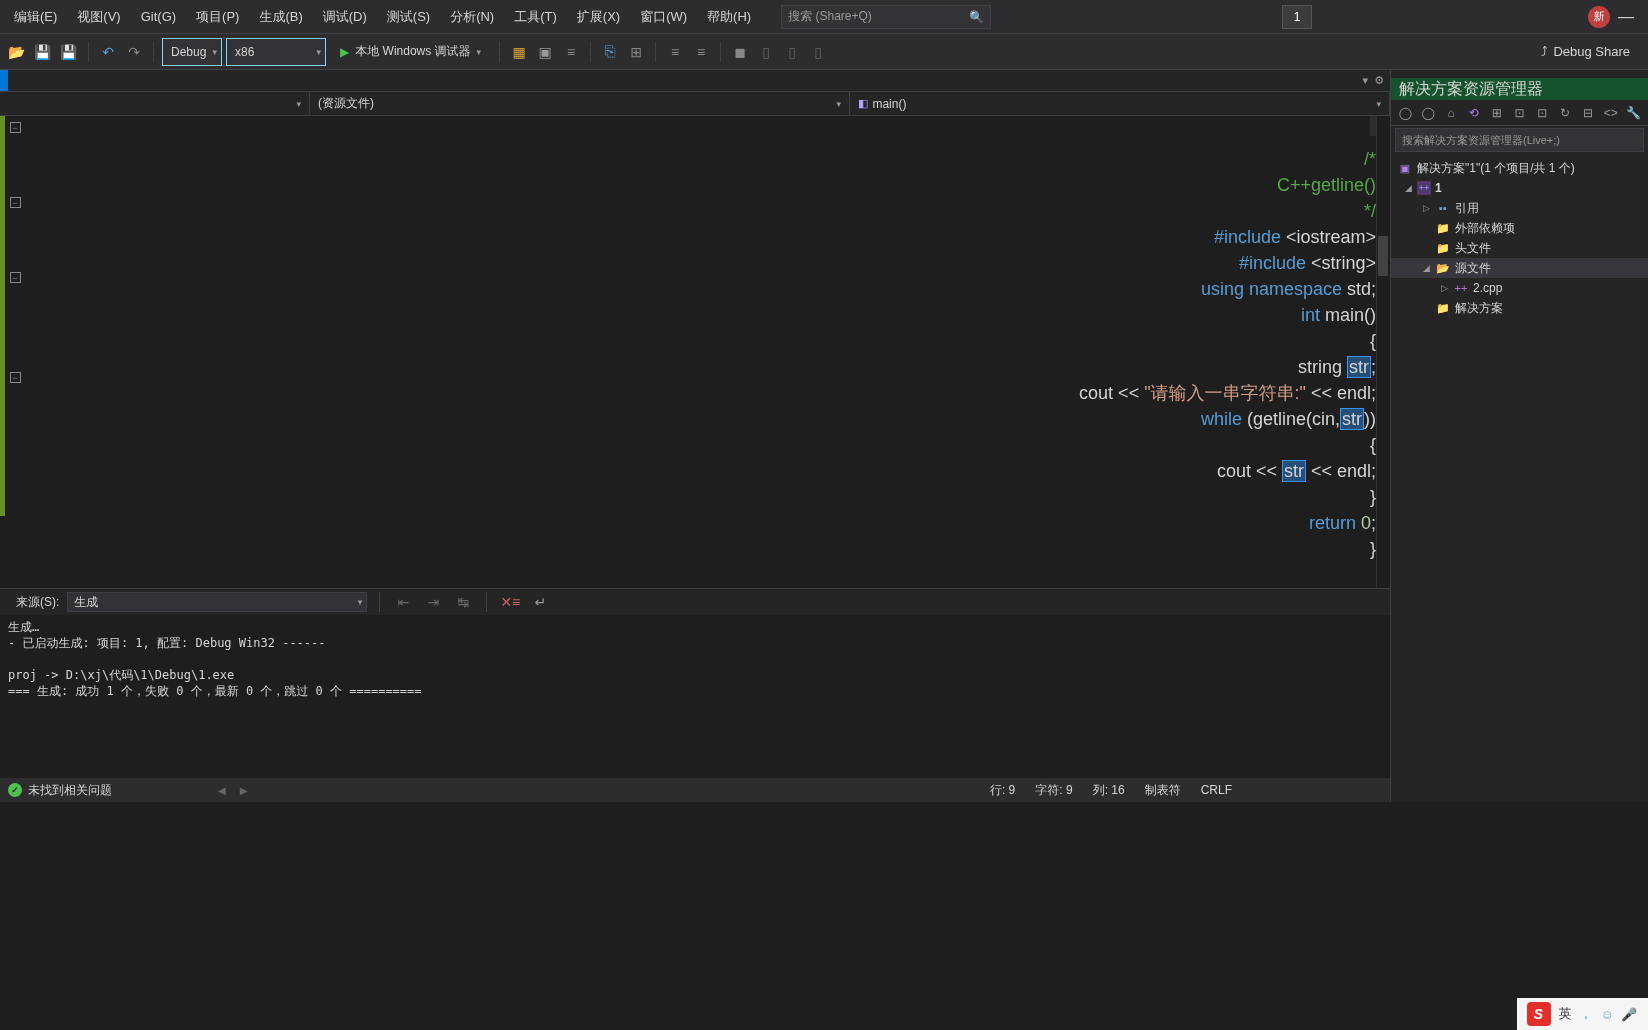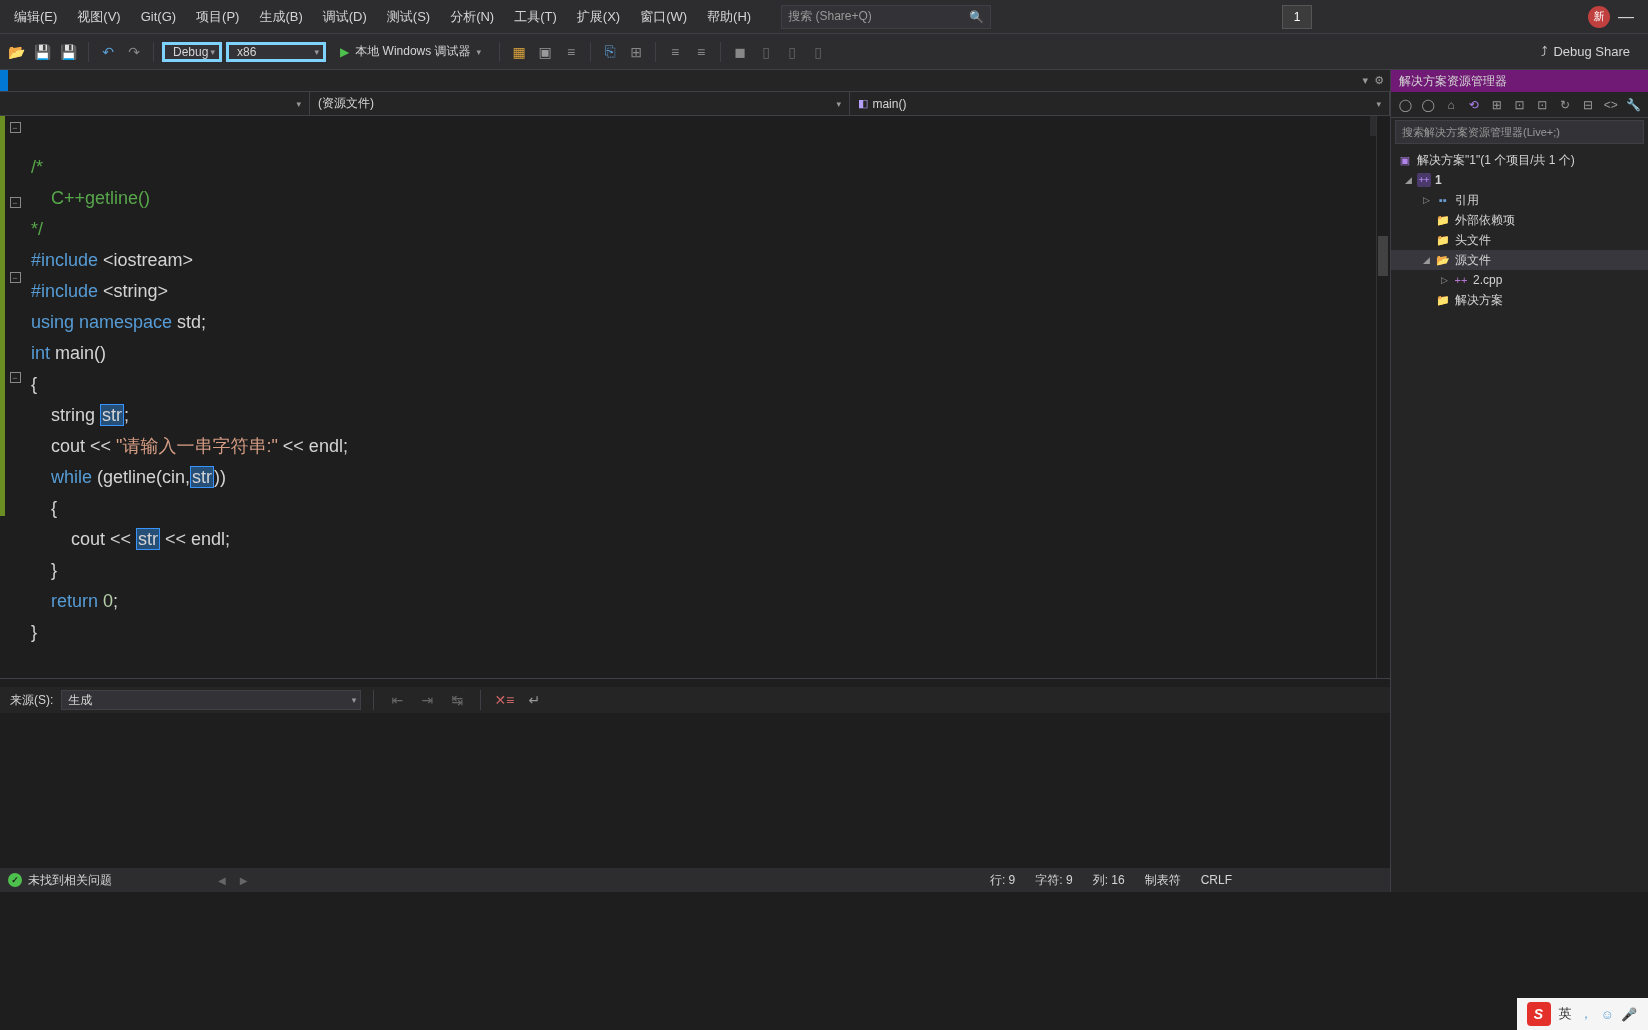--- a/index.html
+++ b/index.html
@@ -11,21 +11,21 @@
 .search-box { margin-left: 20px; width: 210px; height: 24px; background: #333337; border: 1px solid #3f3f46; display: flex; align-items: center; padding: 0 6px; color: #999; font-size: 12px; }
 .search-box .magnify { margin-left: auto; }
 .menubar .right { margin-left: auto; display: flex; align-items: center; gap: 8px; padding-right: 10px; }
 .project-box { width: 30px; height: 24px; background: #3c3c3c; display: flex; align-items: center; justify-content: center; color: #fff; font-size: 12px; border: 1px solid #555; }
 .news-badge { width: 22px; height: 22px; border-radius: 50%; background: #c04040; color: #fff; display: flex; align-items: center; justify-content: center; font-size: 11px; }
 
 
 .toolbar { height: 36px; background: #2d2d30; display: flex; align-items: center; padding: 0 6px; gap: 4px; border-bottom: 1px solid #3f3f46; }
 .tb-icon { width: 22px; height: 22px; display: flex; align-items: center; justify-content: center; color: #d4d4d4; font-size: 14px; cursor: pointer; }
 .tb-sep { width: 1px; height: 20px; background: #3f3f46; margin: 0 4px; }
-.tb-dropdown { height: 20px; background: #333337; border: 3px solid #7dd3fc; padding: 0 18px 0 8px; display: flex; align-items: center; font-size: 12px; color: #d4d4d4; position: relative; cursor: pointer; }
+.tb-dropdown { height: 28px; background: #333337; border: 1px solid #7dd3fc; padding: 0 18px 0 8px; display: flex; align-items: center; font-size: 12px; color: #d4d4d4; position: relative; cursor: pointer; }
 .tb-dropdown::after { content: "▾"; position: absolute; right: 4px; font-size: 9px; color: #999; }
 .tb-debug-btn { display: flex; align-items: center; gap: 6px; padding: 0 10px; height: 24px; color: #d4d4d4; font-size: 12px; cursor: pointer; }
 .tb-play { color: #4ec04e; }
 .live-share { margin-left: auto; display: flex; align-items: center; gap: 6px; padding: 0 12px; color: #d4d4d4; font-size: 13px; cursor: pointer; }
 
 
 .main { flex: 1; display: flex; min-height: 0; }
 .editor-pane { flex: 1; display: flex; flex-direction: column; min-width: 0; }
 
 
@@ -36,55 +36,55 @@
 
 .nav-drops { height: 24px; background: #252526; display: flex; border-bottom: 1px solid #3f3f46; }
 .nav-drop { flex: 1; border-right: 1px solid #3f3f46; display: flex; align-items: center; padding: 0 8px; font-size: 12px; color: #d4d4d4; position: relative; cursor: pointer; }
 .nav-drop .arrow { margin-left: auto; font-size: 9px; color: #999; }
 .nav-drop .cube { color: #b4a0ff; margin-right: 4px; font-size: 11px; }
 
 
 .code-wrap { flex: 1; display: flex; background: #1e1e1e; position: relative; }
 .fold-col { width: 20px; background: #1e1e1e; padding-top: 6px; }
 .fold-box { width: 11px; height: 11px; border: 1px solid #888; display: flex; align-items: center; justify-content: center; font-size: 9px; color: #888; margin: 0 auto; cursor: pointer; }
-.code { flex: 1; font-family: Consolas, "Courier New", monospace; font-size: 18px; line-height: 30px; padding: 6px 0 0 6px; white-space: pre; }
+.code { flex: 1; font-family: Consolas, "Courier New", monospace; font-size: 18px; line-height: 25px; padding: 6px 0 0 6px; white-space: pre; text-align: right; }
 .change-bar { width: 5px; background: #1e1e1e; }
 .change-bar .mark { width: 5px; background: #6b8e23; }
 .c-comment { color: #57a64a; }
 .c-keyword { color: #569cd6; }
 .c-type { color: #569cd6; }
 .c-string { color: #d69d85; }
 .c-white { color: #d4d4d4; }
 .c-num { color: #b5cea8; }
 .hl-var { background: #264f78; border: 1px solid #3794ff; padding: 0 1px; }
 .minimap-edge { width: 14px; background: #1e1e1e; border-left: 1px solid #333; position: relative; }
 .scroll-ind { position: absolute; right: 2px; top: 120px; width: 10px; height: 40px; background: #424242; }
 .split-icon { position: absolute; top: 0; right: 0; width: 20px; height: 20px; background: #2d2d30; display: flex; align-items: center; justify-content: center; font-size: 11px; color: #999; cursor: pointer; }
 
 
 .right-panel { width: 258px; background: #252526; border-left: 1px solid #3f3f46; display: flex; flex-direction: column; }
-.panel-title { height: 22px; background: #701a75; padding: 0 8px; font-size: 12px; display: flex; align-items: center; color: #d4d4d4; }
+.panel-title { height: 22px; background: #14532d; padding: 0 8px; font-size: 16px; display: flex; align-items: center; color: #d4d4d4; margin-top: 8px; }
 .panel-toolbar { height: 26px; display: flex; align-items: center; gap: 6px; padding: 0 6px; border-bottom: 1px solid #3f3f46; }
 .panel-toolbar .pti { width: 18px; height: 18px; display: flex; align-items: center; justify-content: center; font-size: 12px; color: #999; cursor: pointer; }
 .panel-search { height: 24px; margin: 2px 4px; background: #333337; border: 1px solid #3f3f46; padding: 0 6px; font-size: 11px; color: #999; display: flex; align-items: center; }
 .tree { flex: 1; padding: 4px 0; font-size: 12px; }
 .tree-row { height: 20px; display: flex; align-items: center; padding-left: 6px; cursor: pointer; }
 .tree-row.selected { background: #37373d; }
 .tree-arrow { width: 12px; font-size: 9px; color: #999; }
 .tree-icon { width: 16px; height: 16px; margin-right: 4px; display: inline-flex; align-items: center; justify-content: center; font-size: 11px; }
 .tree-label { color: #d4d4d4; }
 .ic-sol { color: #b084eb; }
 .ic-proj { color: #9e7bdb; background: #4a3a6b; border-radius: 2px; width: 14px; height: 14px; font-size: 9px; font-weight: bold; }
 .ic-ref { color: #6a9fd4; }
 .ic-folder { color: #d9a23b; }
 .ic-cpp { color: #b476cf; }
 
 
 .output { height: 190px; background: #1e1e1e; border-top: 1px solid #3f3f46; display: flex; flex-direction: column; }
-.out-toolbar { height: 26px; display: flex; align-items: center; gap: 8px; padding: 0 10px; background: #252526; margin-top: 8px; }
+.out-toolbar { height: 26px; display: flex; align-items: center; gap: 8px; padding: 0 16px; background: #252526; }
 .out-label { font-size: 12px; color: #d4d4d4; }
 .out-drop { width: 300px; height: 20px; background: #333337; border: 1px solid #3f3f46; padding: 0 6px; font-size: 12px; display: flex; align-items: center; position: relative; cursor: pointer; }
 .out-drop::after { content: "▾"; position: absolute; right: 4px; font-size: 9px; color: #999; }
 .out-text { flex: 1; padding: 4px 8px; font-family: Consolas, monospace; font-size: 12px; color: #d4d4d4; white-space: pre; line-height: 16px; overflow: hidden; }
 
 
 .statusbar { height: 24px; background: #007acc; display: flex; align-items: center; padding: 0 8px; font-size: 12px; color: #fff; }
 .statusbar.dark { background: #2d2d30; }
 .status-left { display: flex; align-items: center; gap: 6px; }
 .status-check { width: 14px; height: 14px; border-radius: 50%; background: #4ec04e; display: flex; align-items: center; justify-content: center; font-size: 9px; color: #1e1e1e; font-weight: bold; }
@@ -232,20 +232,25 @@
         <span class="out-label">来源(S):</span>
         <div class="out-drop">生成</div>
         <div class="tb-sep"></div>
         <span class="tb-icon" style="color:#666">⇤</span>
         <span class="tb-icon" style="color:#666">⇥</span>
         <span class="tb-icon" style="color:#666">↹</span>
         <div class="tb-sep"></div>
         <span class="tb-icon" style="color:#c86464">✕≡</span>
         <span class="tb-icon" style="color:#999">↵</span>
       </div>
+      <div class="out-text">生成…
+- 已启动生成: 项目: 1, 配置: Debug Win32 ------
+
+proj -&gt; D:\xj\代码\1\Debug\1.exe
+=== 生成: 成功 1 个，失败 0 个，最新 0 个，跳过 0 个 ==========</div>
     </div>
 
     <div class="statusbar dark">
       <div class="status-left">
         <span class="status-check">✓</span>
         <span style="color:#d4d4d4">未找到相关问题</span>
         <div class="scroll-arrows">
           <span>◀</span>
           <span>▶</span>
         </div>

